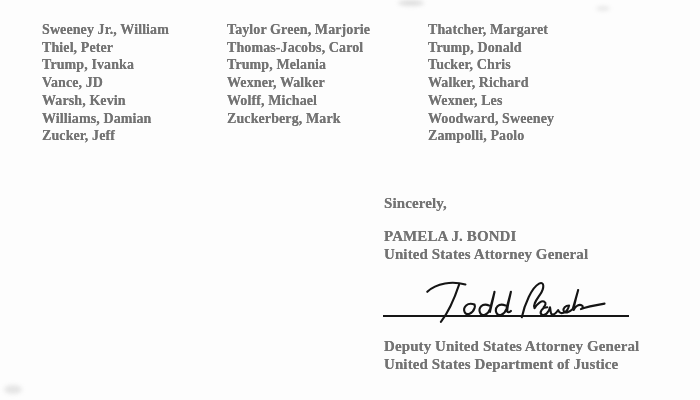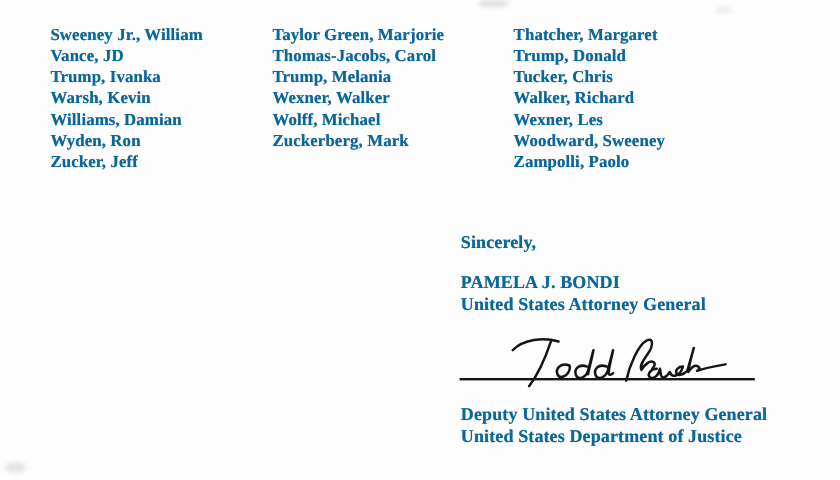--- a/index.html
+++ b/index.html
@@ -2,21 +2,21 @@
 <html><head>
 <meta charset="utf-8">
 <style>
   html,body{margin:0;padding:0;background:#ffffff;}
   .page{
     position:relative;
     width:700px;height:400px;
     background:#fdfdfd;
     overflow:hidden;
     font-family:"Liberation Serif", serif;
-    color:#0369a1;
+    color:#737373;
   }
   
   .scan-text{
     font-weight:700;
     text-shadow:0 0 0.6px rgba(30,30,30,0.55);
     white-space:nowrap;
     letter-spacing:0.1px;
   }
   .name-col{
     position:absolute;
@@ -60,25 +60,25 @@
   #smudge-top2{left:596px;top:6px;width:14px;height:5px;opacity:0.3;}
   #smudge-bottom{left:4px;top:385px;width:18px;height:9px;opacity:0.35;}
 </style>
 </head>
 <body>
 
 <div class="page">
 
   <div class="name-col scan-text" id="col1">
       <div class="name-line">Sweeney Jr., William</div>
+      <div class="name-line">Thiel, Peter</div>
+      <div class="name-line">Trump, Ivanka</div>
       <div class="name-line">Vance, JD</div>
-      <div class="name-line">Trump, Ivanka</div>
       <div class="name-line">Warsh, Kevin</div>
       <div class="name-line">Williams, Damian</div>
-      <div class="name-line">Wyden, Ron</div>
       <div class="name-line">Zucker, Jeff</div>
     </div>
   <div class="name-col scan-text" id="col2">
       <div class="name-line">Taylor Green, Marjorie</div>
       <div class="name-line">Thomas-Jacobs, Carol</div>
       <div class="name-line">Trump, Melania</div>
       <div class="name-line">Wexner, Walker</div>
       <div class="name-line">Wolff, Michael</div>
       <div class="name-line">Zuckerberg, Mark</div>
     </div>

